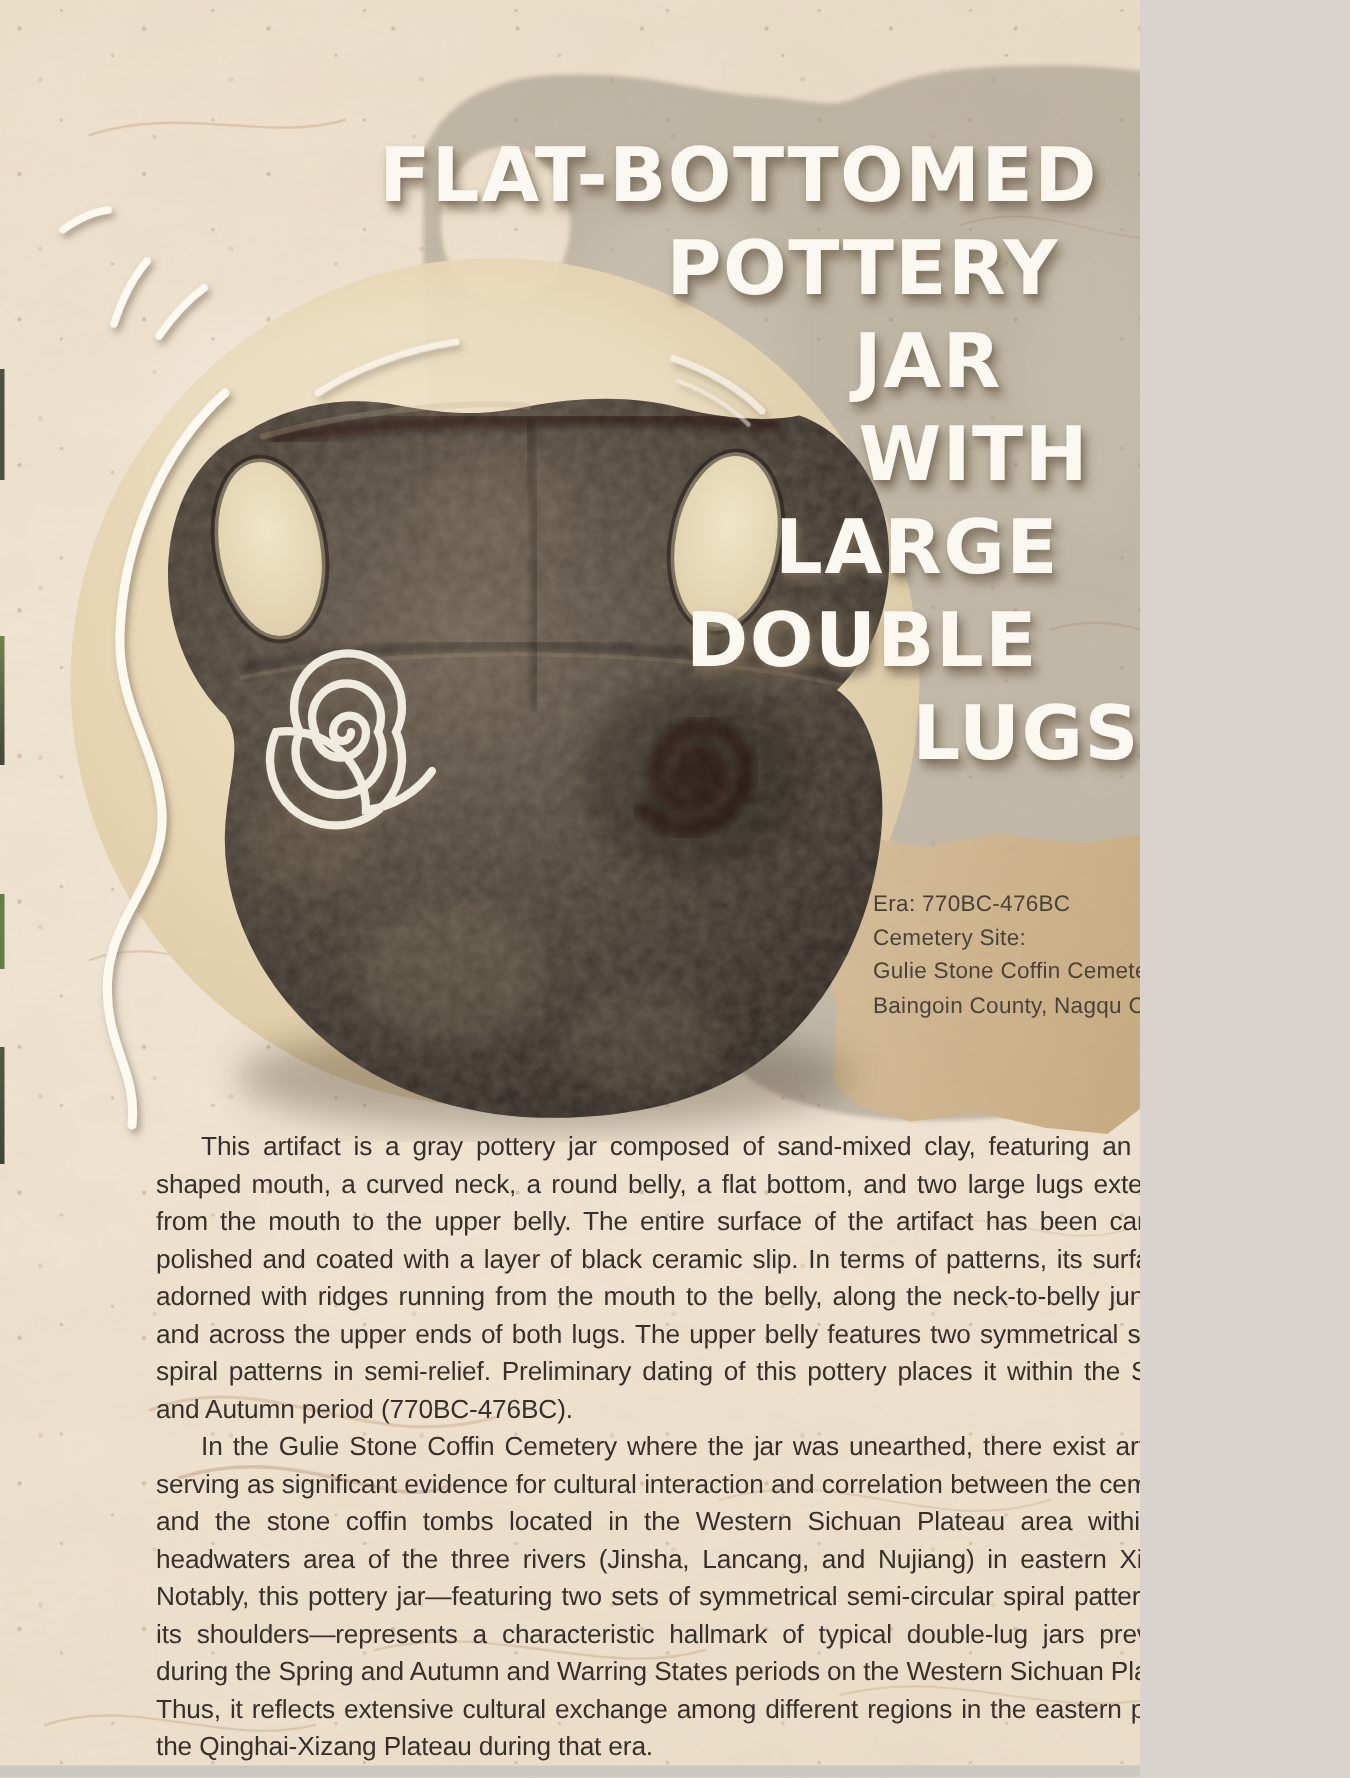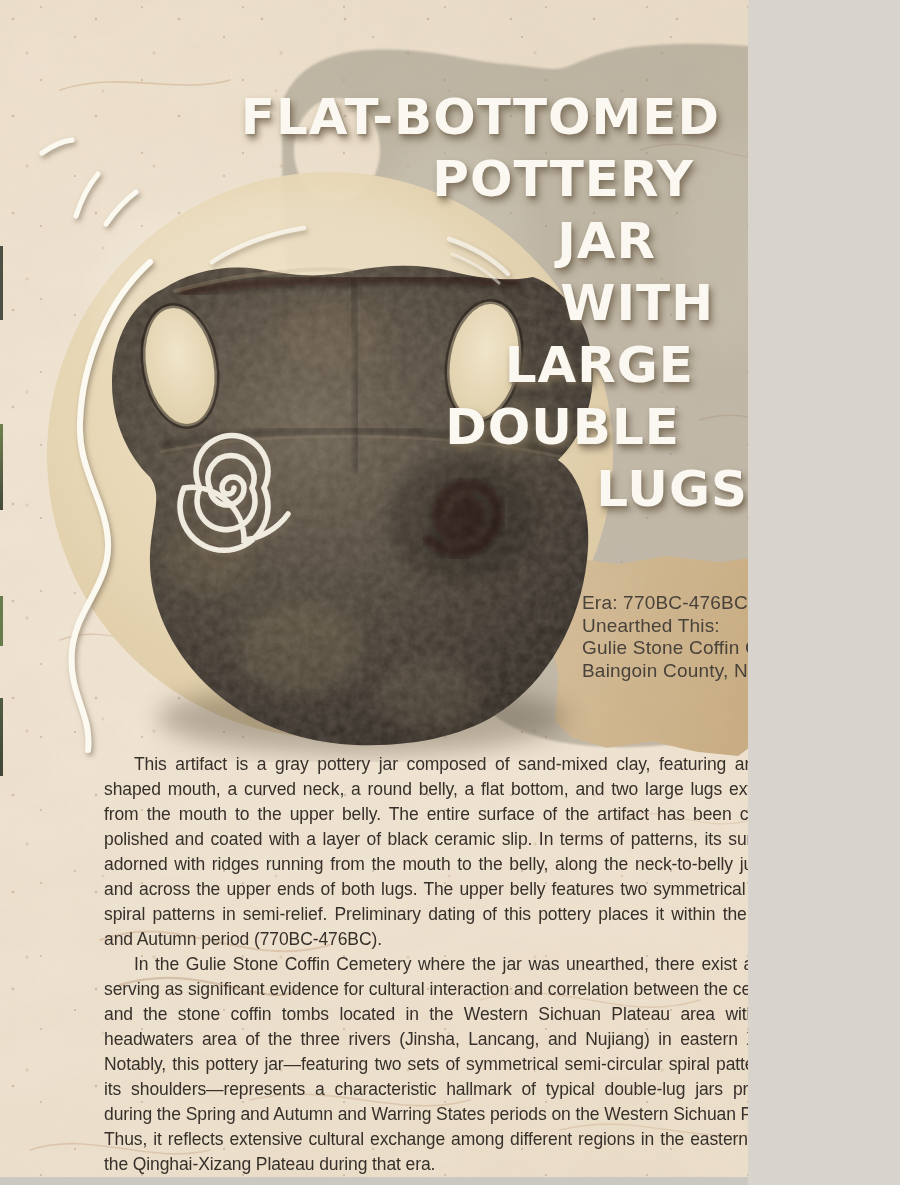--- a/index.html
+++ b/index.html
@@ -4,20 +4,21 @@
 <style>
   html,body{margin:0;padding:0;background:#d8d4cd;}
   .page{
     position:relative; width:748px; height:1185px; overflow:hidden;
     background:
       radial-gradient(900px 600px at 85% 8%, rgba(228,215,194,.55), transparent 60%),
       radial-gradient(700px 500px at 8% 88%, rgba(238,228,210,.6), transparent 60%),
       radial-gradient(1100px 850px at 50% 45%, rgba(249,241,229,.5), transparent 72%),
       #ecdfcb;
     font-family:"Liberation Sans", sans-serif;
+    padding-left:12px;
   }
   .speckles{
     position:absolute; inset:0; z-index:1; pointer-events:none;
     background-image:
       radial-gradient(circle at 13px 19px, rgba(122,77,42,.25) 0 1.1px, transparent 1.7px),
       radial-gradient(circle at 41px 7px,  rgba(95,62,35,.20) 0 0.9px, transparent 1.4px),
       radial-gradient(circle at 27px 53px, rgba(150,100,55,.16) 0 1.3px, transparent 2px),
       radial-gradient(circle at 75px 37px, rgba(60,40,25,.18) 0 0.8px, transparent 1.3px),
       radial-gradient(circle at 103px 91px, rgba(130,85,45,.14) 0 1.2px, transparent 1.8px);
     background-size: 83px 97px, 101px 73px, 127px 113px, 149px 139px, 173px 157px;
@@ -35,21 +36,21 @@
   .info-box svg{position:absolute; inset:0; width:100%; height:100%;}
   svg.fg-art {position:absolute; inset:0; z-index:4; pointer-events:none;}
   .title{position:absolute; z-index:5; top:86px; right:0; width:620px; text-align:right;}
   .title-line{
     font-family:"DejaVu Sans", sans-serif; font-weight:bold;
     font-size:50px; line-height:62px; letter-spacing:1px; color:#fbf8f1;
     text-shadow:3px 5px 7px rgba(118,104,84,.85), 1px 2px 2px rgba(138,124,100,.5);
     white-space:nowrap;
   }
   .info-text{position:absolute; z-index:6; left:582px; top:592px; width:290px;}
-  .info-line{font-size:19px; line-height:22.5px; color:#49423a; letter-spacing:.2px;}
+  .info-line{font-size:15px; line-height:22.5px; color:#49423a; letter-spacing:.2px;}
   .body-text{position:absolute; z-index:6; left:104px; top:752px; width:700px;}
   .body-text p{
     margin:0; text-indent:30px; font-size:17.5px; line-height:25px;
     text-align:justify; color:#37302a; letter-spacing:-0.1px;
   }
   .edge{position:absolute; left:0; width:3px; z-index:7; opacity:.85;}
   .e1{top:246px; height:74px; background:#30362a;}
   .e2{top:424px; height:86px; background:linear-gradient(#5a7038,#272c20);}
   .e3{top:596px; height:50px; background:#4d6a33;}
   .e4{top:698px; height:78px; background:linear-gradient(#33452a,#222a1d);}
@@ -225,21 +226,21 @@
     <div class="title-line" style="margin-right:54px">POTTERY</div>
     <div class="title-line" style="margin-right:92px">JAR</div>
     <div class="title-line" style="margin-right:34px">WITH</div>
     <div class="title-line" style="margin-right:54px">LARGE</div>
     <div class="title-line" style="margin-right:68px">DOUBLE</div>
     <div class="title-line" style="">LUGS</div>
   </div>
 
   <div class="info-text">
     <div class="info-line">Era: 770BC-476BC</div>
-    <div class="info-line">Unearthed This:</div>
+    <div class="info-line">Cemetery Site:</div>
     <div class="info-line">Gulie Stone Coffin Cemetery,</div>
     <div class="info-line">Baingoin County, Nagqu City</div>
   </div>
 
   <div class="body-text">
     <p>This artifact is a gray pottery jar composed of sand-mixed clay, featuring an olive-shaped mouth, a curved neck, a round belly, a flat bottom, and two large lugs extending from the mouth to the upper belly. The entire surface of the artifact has been carefully polished and coated with a layer of black ceramic slip. In terms of patterns, its surface is adorned with ridges running from the mouth to the belly, along the neck-to-belly junction, and across the upper ends of both lugs. The upper belly features two symmetrical sets of spiral patterns in semi-relief. Preliminary dating of this pottery places it within the Spring and Autumn period (770BC-476BC).</p>
     <p>In the Gulie Stone Coffin Cemetery where the jar was unearthed, there exist artifacts serving as significant evidence for cultural interaction and correlation between the cemetery and the stone coffin tombs located in the Western Sichuan Plateau area within the headwaters area of the three rivers (Jinsha, Lancang, and Nujiang) in eastern Xizang. Notably, this pottery jar—featuring two sets of symmetrical semi-circular spiral patterns on its shoulders—represents a characteristic hallmark of typical double-lug jars prevalent during the Spring and Autumn and Warring States periods on the Western Sichuan Plateau. Thus, it reflects extensive cultural exchange among different regions in the eastern part of the Qinghai-Xizang Plateau during that era.</p>
   </div>
 
   <div class="edge e1"></div>

